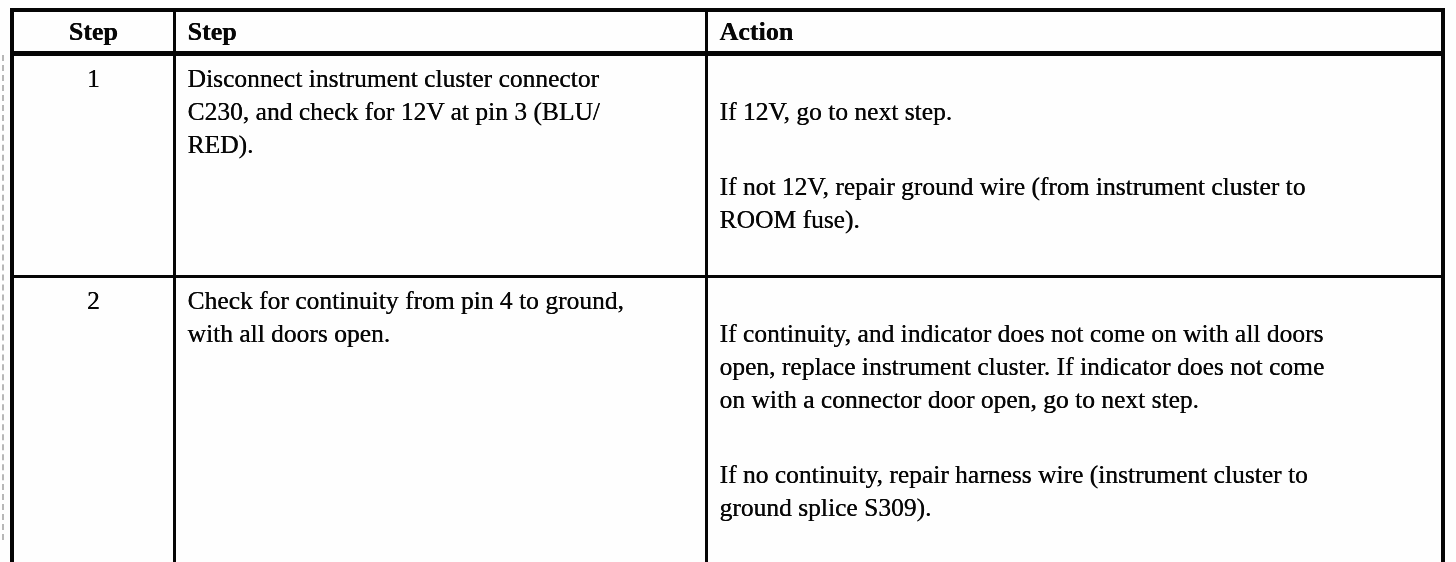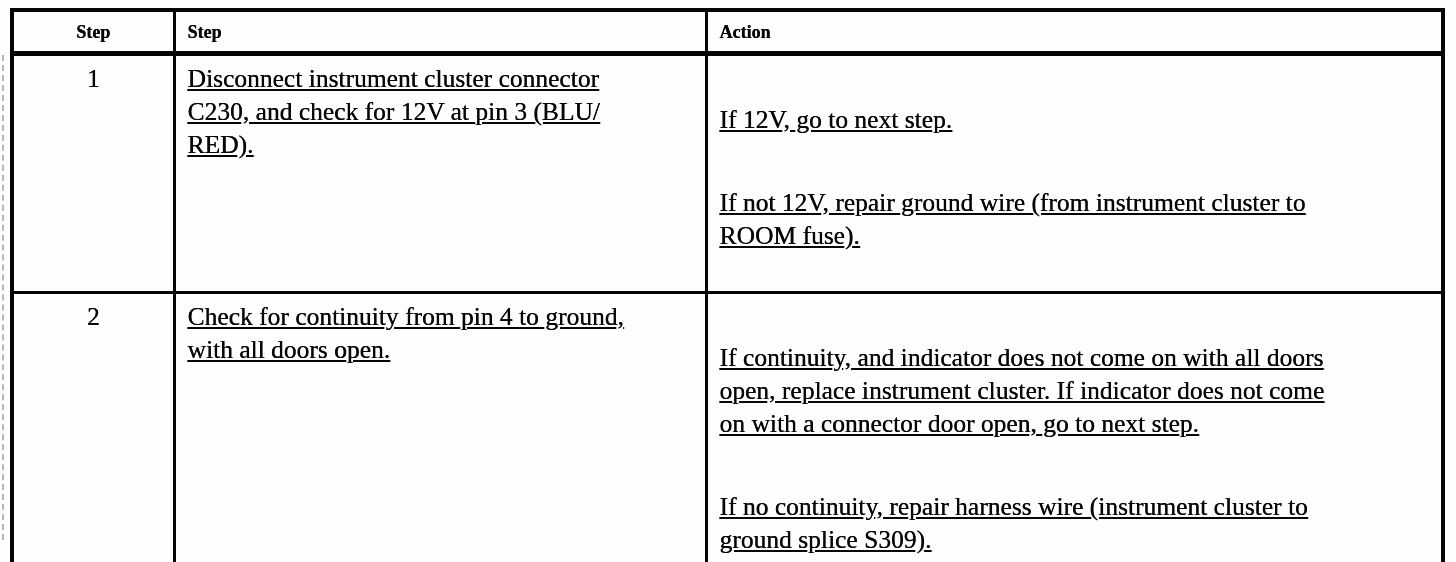--- a/index.html
+++ b/index.html
@@ -41,39 +41,39 @@
   col.c-step  { width: 162px; }
   col.c-check { width: 532px; }
   col.c-action{ width: 737px; }
   th, td {
     border: 3px solid #050505;
     vertical-align: top;
     text-shadow: 0.3px 0 0 currentColor; 
   }
   thead th {
     border-bottom: 5px solid #050505;
-    font-size: 18px;
+    font-size: 26px;
     line-height: 30px;
     font-weight: bold;
     text-align: left;
     padding: 5px 12px 4px 12px;
   }
   thead th.h-step { text-align: center; padding-left: 0; padding-right: 0; }
   tbody td {
     font-size: 25.5px;
     line-height: 33px;
     padding: 6px 12px 6px 12px;
   }
   td.cell-step {
     text-align: center;
     padding-left: 0;
     padding-right: 0;
   }
-  td.cell-check, td.cell-action { white-space: pre-line; text-decoration: underline; }
-  .cellp { margin: 8px 0 9px 0; white-space: pre-line; }
+  td.cell-check, td.cell-action { white-space: pre-line; }
+  .cellp { margin: 0 0 9px 0; white-space: pre-line; }
   .cellp:last-child { margin-bottom: 0; }
   tr.r-header { height: 40px; }
   tr.r1 { height: 124px; }
   tr.r2 { height: 179px; }
 </style>
 </head>
 <body>
 
 <div class="page">
   <div class="scan-artifact"></div>

